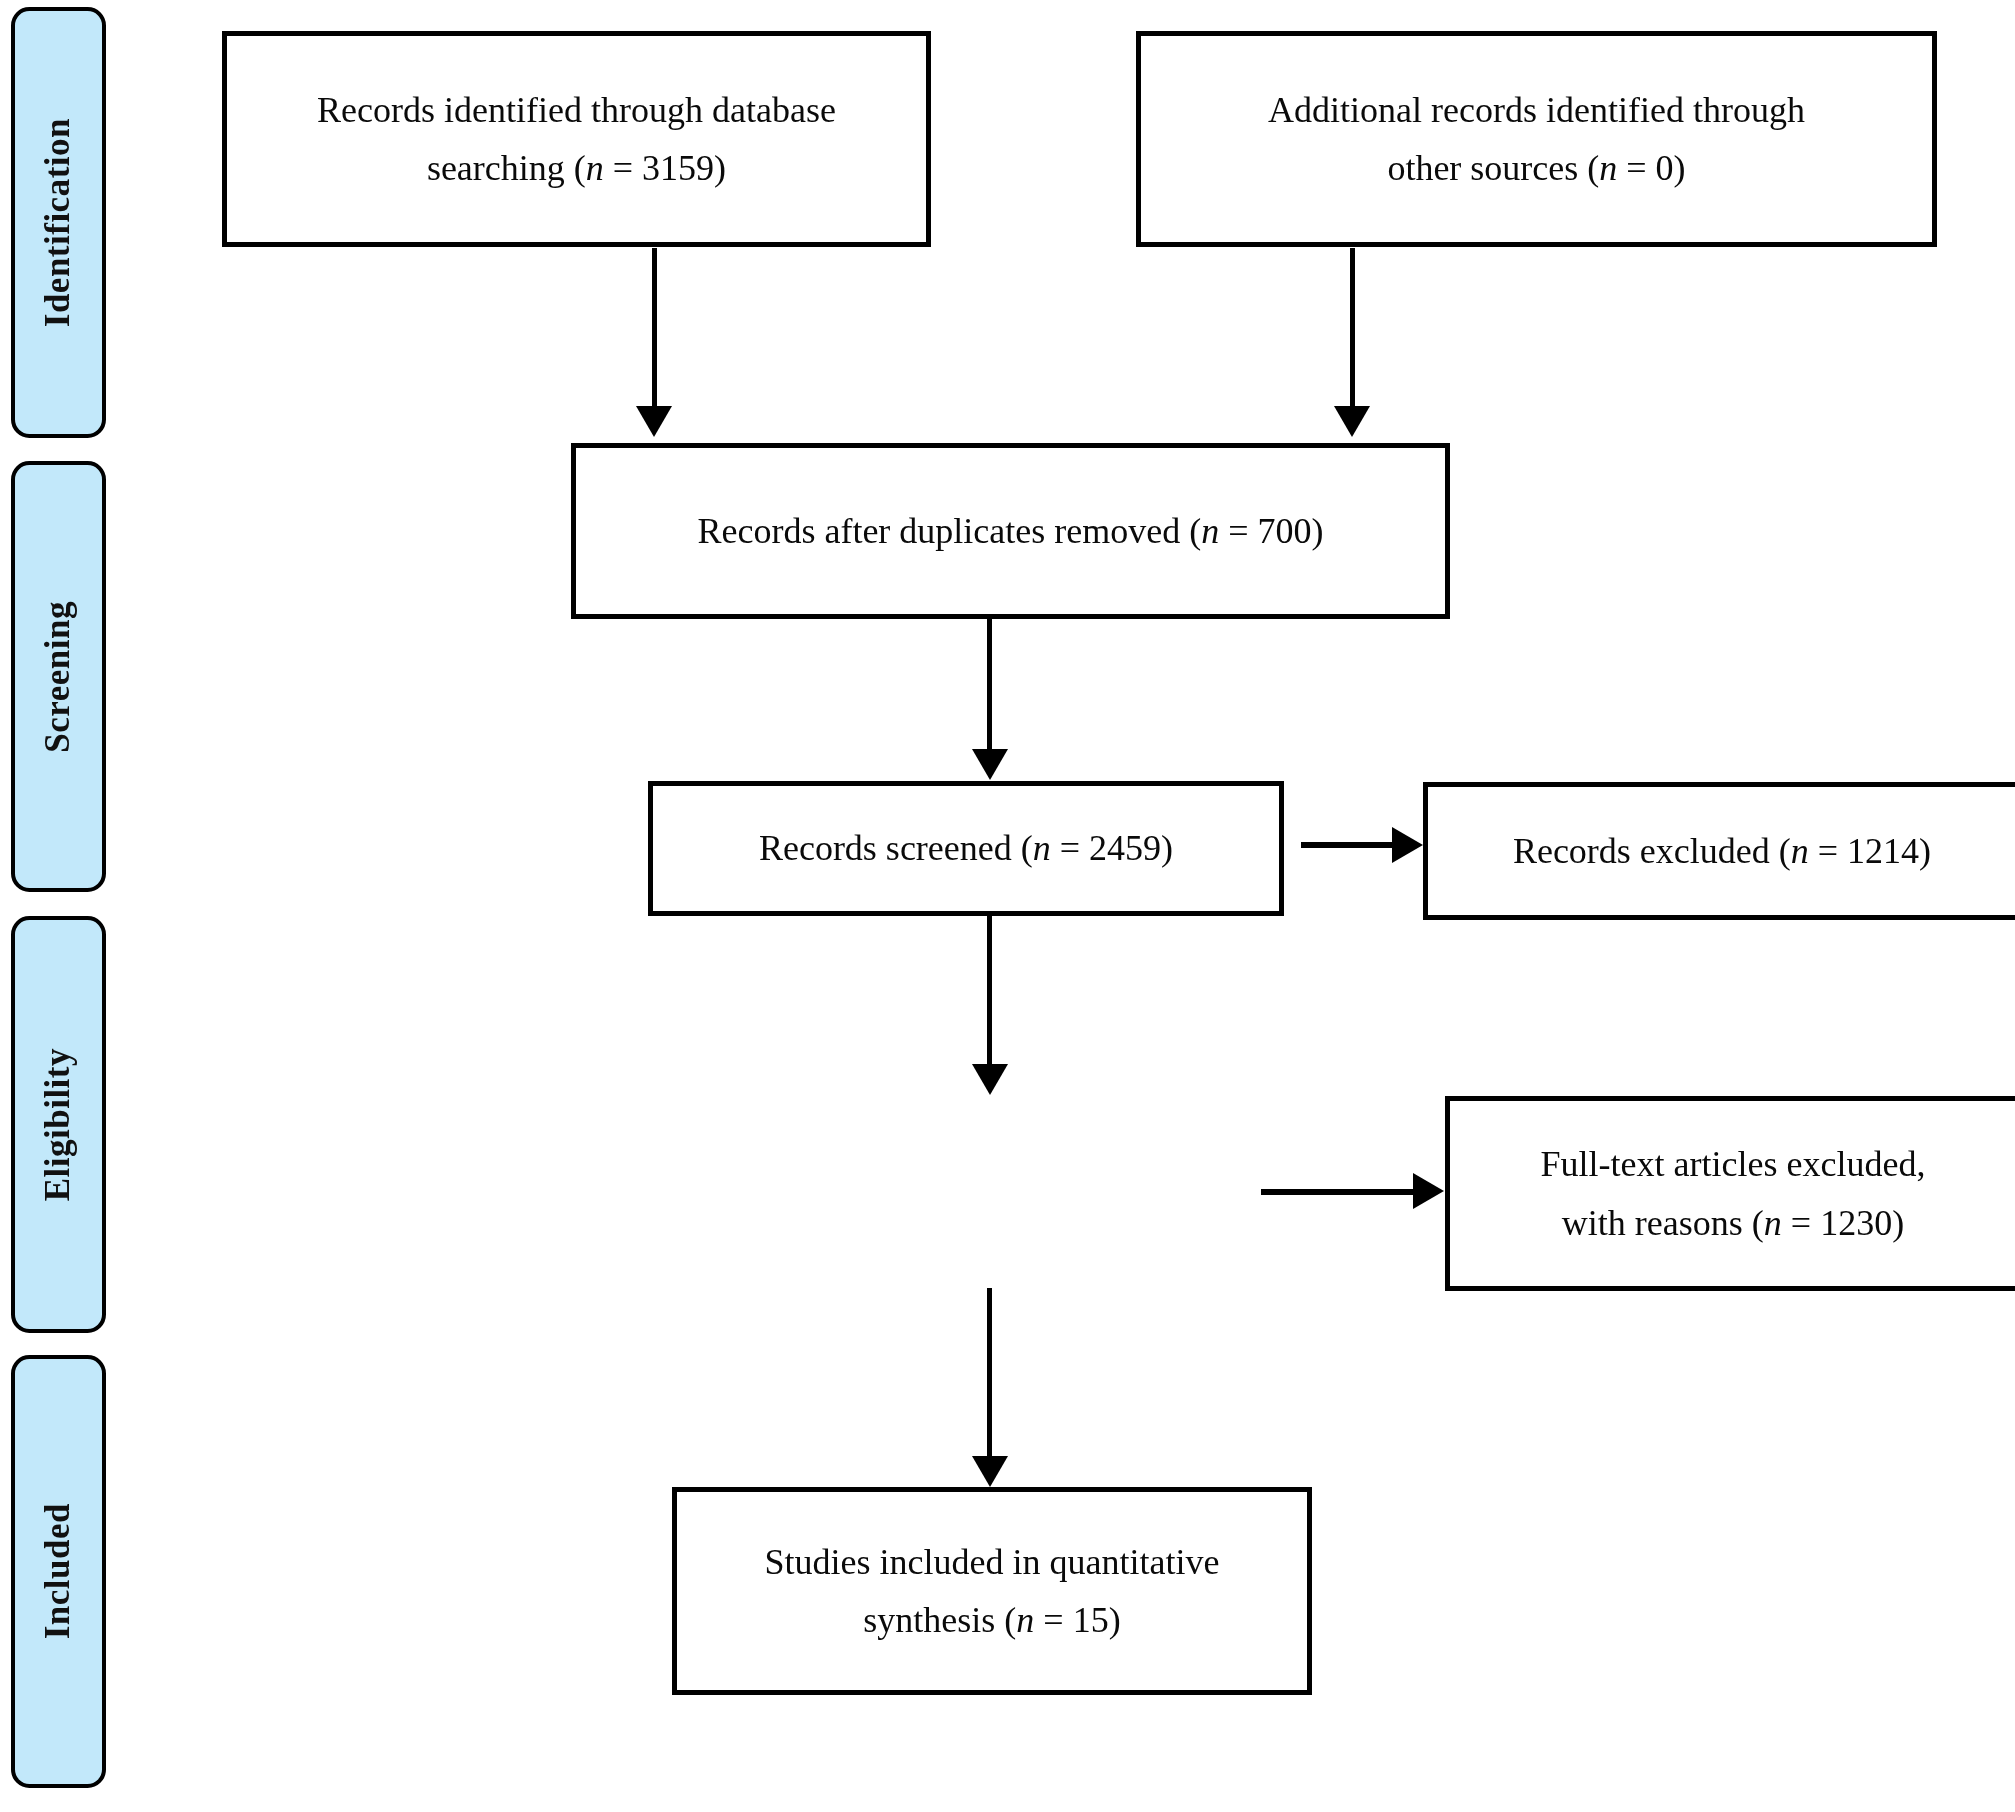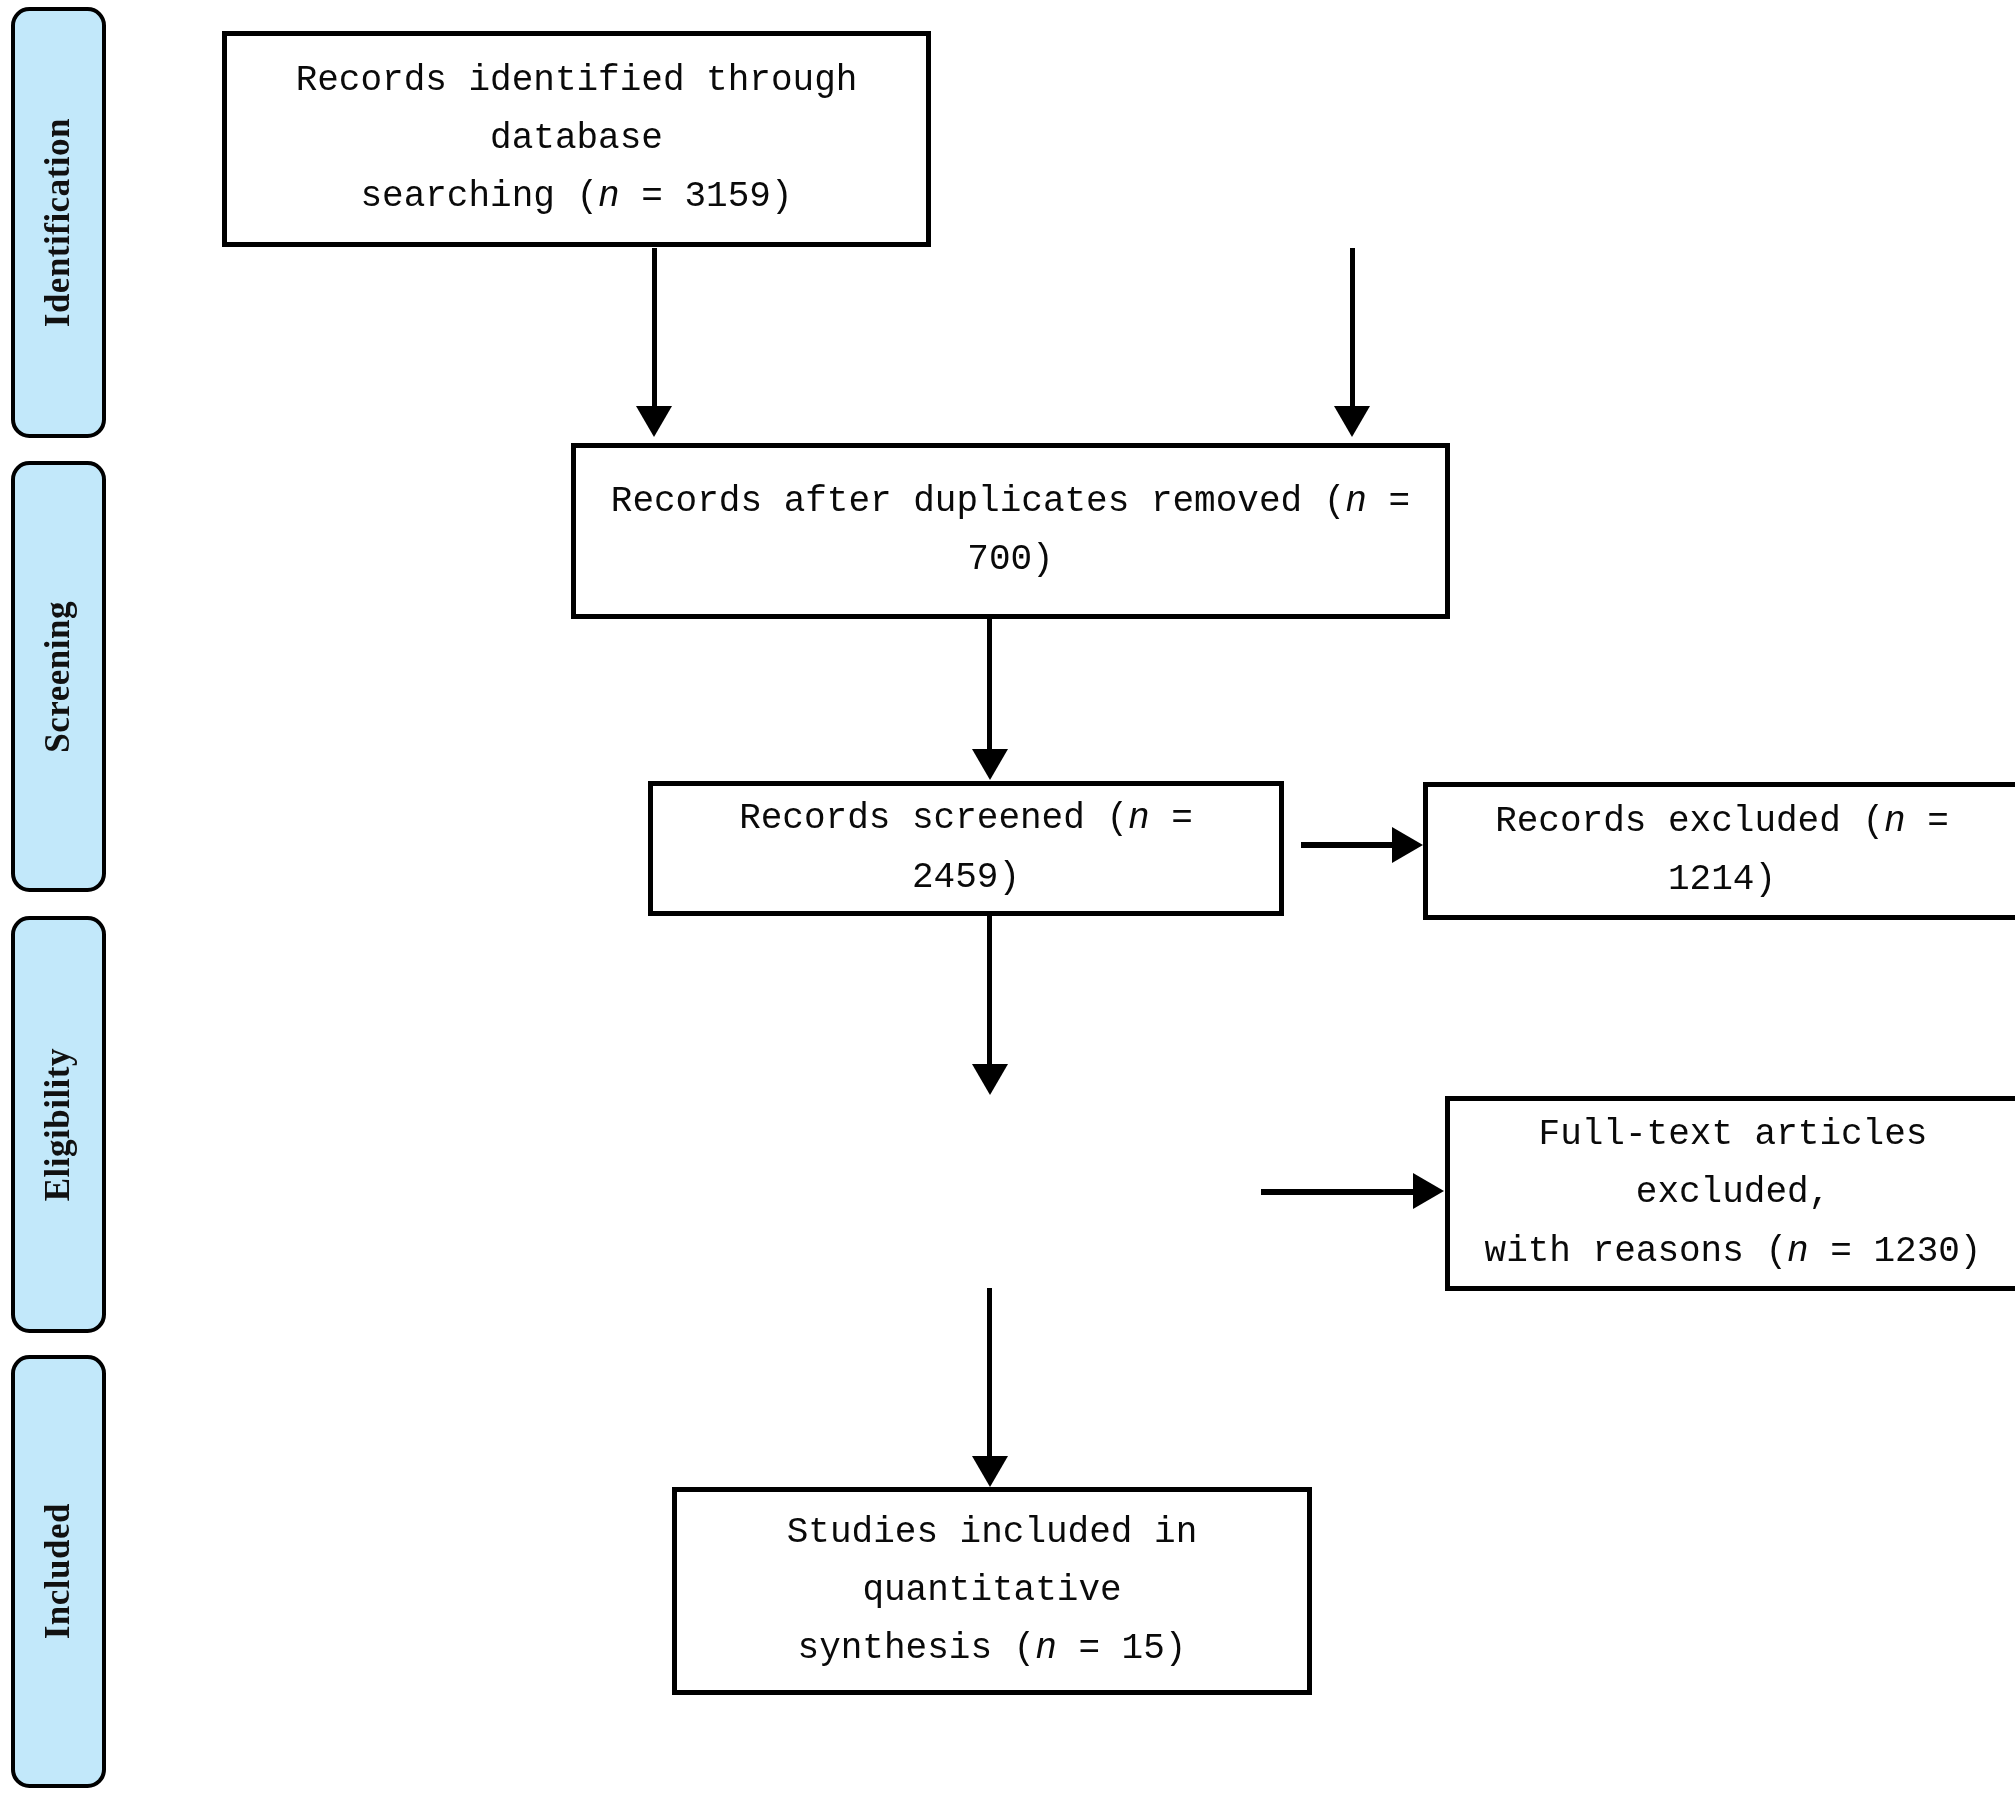--- a/index.html
+++ b/index.html
@@ -51,21 +51,21 @@
     position: absolute;
     box-sizing: border-box;
     background: #ffffff;
     border: 5.4px solid #000000;
     display: flex;
     align-items: center;
     justify-content: center;
     padding: 5.4px 21.6px;
   }
   .flow-text {
-    font-family: Liberation Mono, monospace;
+    font-family: Liberation Serif, serif;
     font-size: 36px;
     line-height: 1.62;
     color: #0a0a0a;
     text-align: center;
     white-space: pre-line;
   }
   .flow-text i { font-style: italic; }
 
   #box-db-search     { left: 222px;  top: 31px;   width: 709px; height: 216px; }
   #box-other-sources { left: 1136px; top: 31px;   width: 801px; height: 216px; }
@@ -163,20 +163,24 @@
   <div class="arrow-right" id="arr-ft-to-ftexcl"></div>
 
   <div class="v-line" id="line-ft-to-included"></div>
   <div class="arrow-down" id="arr-ft-to-included"></div>
 
   <div class="flow-box" id="box-db-search">
     <span class="flow-text">Records identified through database
 searching (<i>n</i> = 3159)</span>
   </div>
 
+  <div class="flow-box" id="box-other-sources">
+    <span class="flow-text">Additional records identified through
+other sources (<i>n</i> = 0)</span>
+  </div>
 
   <div class="flow-box" id="box-dedup">
     <span class="flow-text">Records after duplicates removed (<i>n</i> = 700)</span>
   </div>
 
   <div class="flow-box" id="box-screened">
     <span class="flow-text">Records screened (<i>n</i> = 2459)</span>
   </div>
 
   <div class="flow-box" id="box-excluded">

